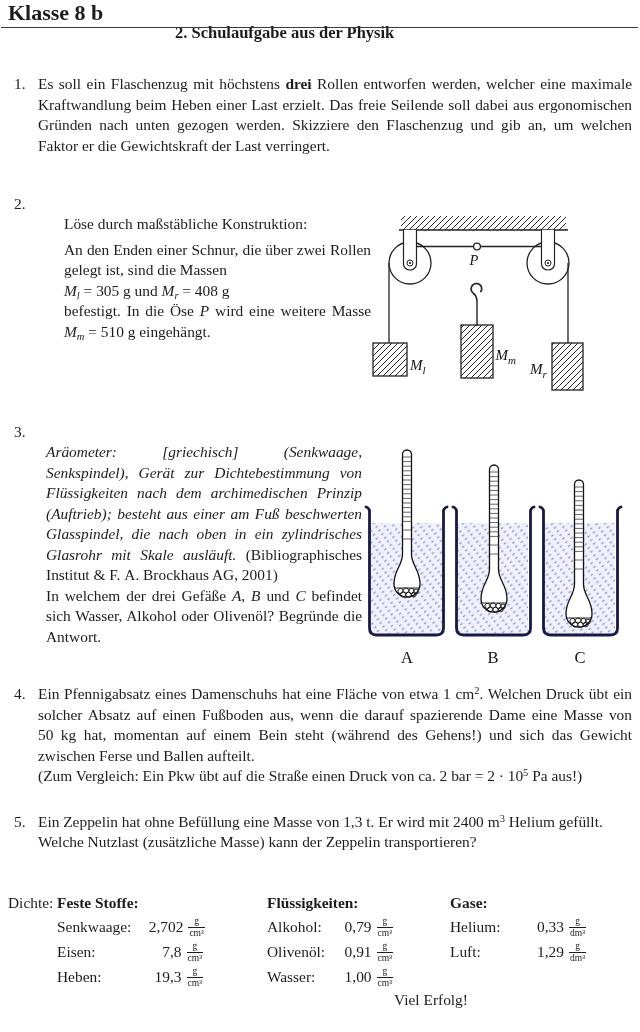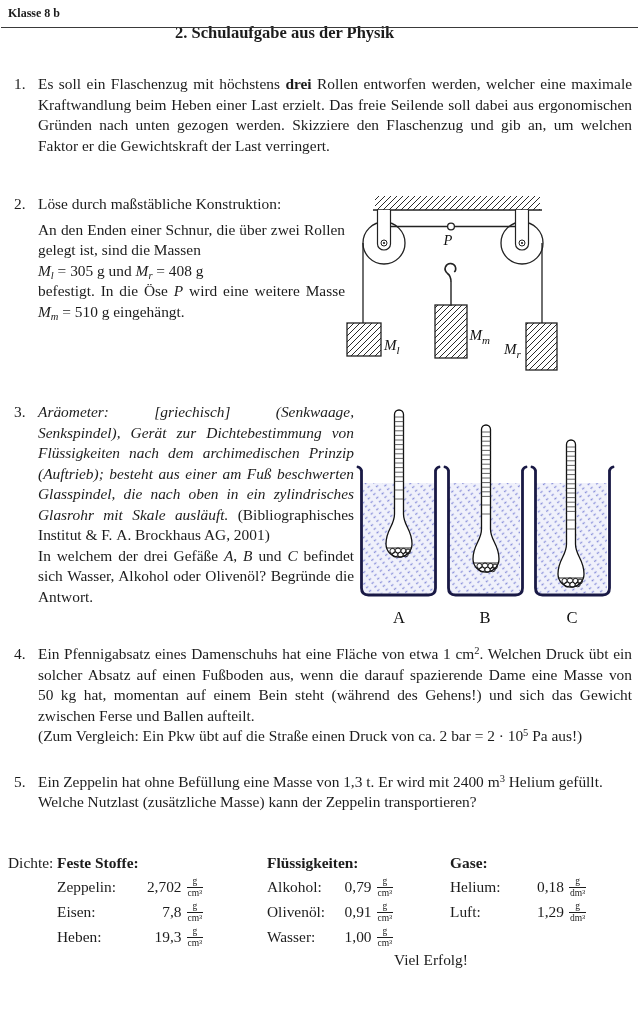--- a/index.html
+++ b/index.html
@@ -7,33 +7,33 @@
     width:640px;height:1032px;background:#ffffff;overflow:hidden;
     font-family:"Liberation Serif","DejaVu Serif",serif;
     font-size:15.4px;line-height:20.5px;color:#1c1c1c;
     -webkit-font-smoothing:antialiased;
   }
   sup,sub{font-size:10.5px;line-height:0;}
   sub{vertical-align:-3px;}
   sup{vertical-align:5px;}
   
   .header{position:relative;height:28px;}
-  .klasse{position:absolute;left:8px;top:3px;font-weight:bold;font-size:12px;}
+  .klasse{position:absolute;left:8px;top:3px;font-weight:bold;font-size:22px;}
   .title{position:absolute;left:175px;top:3px;font-weight:bold;font-size:16.5px;margin-top:20px;}
   .rule{position:absolute;left:1px;right:2px;top:27px;border-top:1.3px solid #3a3a3a;}
   
   .item{display:flex;margin-left:14px;margin-right:8px;}
   .inum{flex:none;width:24px;}
   .ibody{flex:1;text-align:justify;}
   #item1{margin-top:46px;}
   #item2{margin-top:38px;}
   #item3{margin-top:20px;}
   #item4{margin-top:14px;}
   #item5{margin-top:25px;}
-  .cols{display:flex;justify-content:flex-start;align-items:flex-start;}
+  .cols{display:flex;justify-content:center;align-items:flex-start;margin-top:20px;}
   #item2 .textcol{width:307px;}
   #item3 .textcol{width:316px;}
   #item2 .p1{margin-top:5px;}
   #item2 .p2{margin-top:12px;}
   .figure{flex:none;}
   
   .density{display:flex;margin:40px 0 0 8px;}
   .dlabel{flex:none;width:49px;}
   .dgroup{flex:none;}
   .g1{width:210px;}
@@ -254,21 +254,21 @@
   <div class="inum">5.</div>
   <div class="ibody">Ein Zeppelin hat ohne Befüllung eine Masse von 1,3&nbsp;t. Er wird mit 2400&nbsp;m<sup>3</sup> Helium gefüllt.<br>Welche Nutzlast (zusätzliche Masse) kann der Zeppelin transportieren?</div>
 </div>
 
 <div class="density">
   <div class="dlabel">Dichte:</div>
 
   <div class="dgroup g1">
     <div class="ghead">Feste Stoffe:</div>
     <div class="drow">
-      <span class="dname">Zeppelin:</span>
+      <span class="dname">Senkwaage:</span>
       <span class="dval">2,702</span>
       <span class="frac">
           <span class="fnum">g</span>
           <span class="fden">cm³</span>
         </span>
     </div>
     <div class="drow">
       <span class="dname">Eisen:</span>
       <span class="dval">7,8</span>
       <span class="frac">
@@ -311,21 +311,21 @@
           <span class="fnum">g</span>
           <span class="fden">cm³</span>
         </span>
     </div>
   </div>
 
   <div class="dgroup g3">
     <div class="ghead">Gase:</div>
     <div class="drow">
       <span class="dname">Helium:</span>
-      <span class="dval">0,18</span>
+      <span class="dval">0,33</span>
       <span class="frac">
           <span class="fnum">g</span>
           <span class="fden">dm³</span>
         </span>
     </div>
     <div class="drow">
       <span class="dname">Luft:</span>
       <span class="dval">1,29</span>
       <span class="frac">
           <span class="fnum">g</span>

